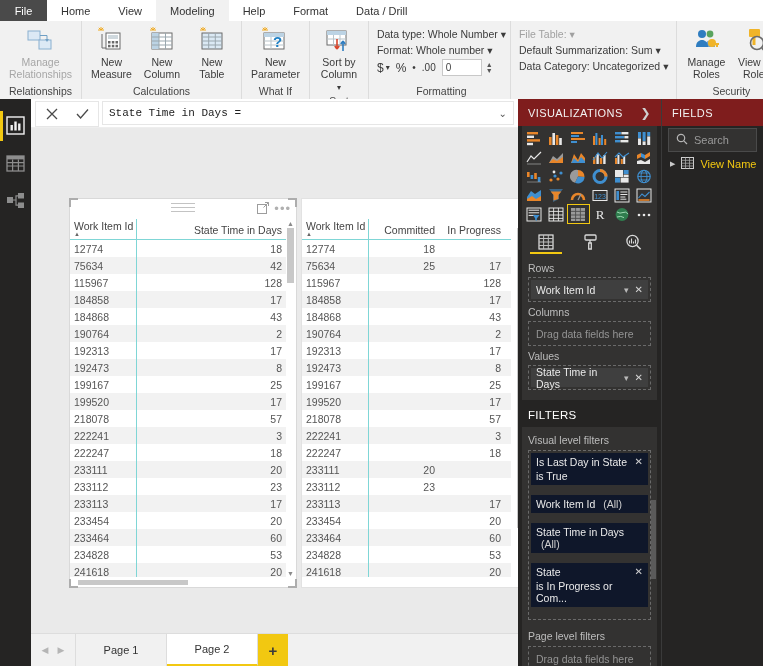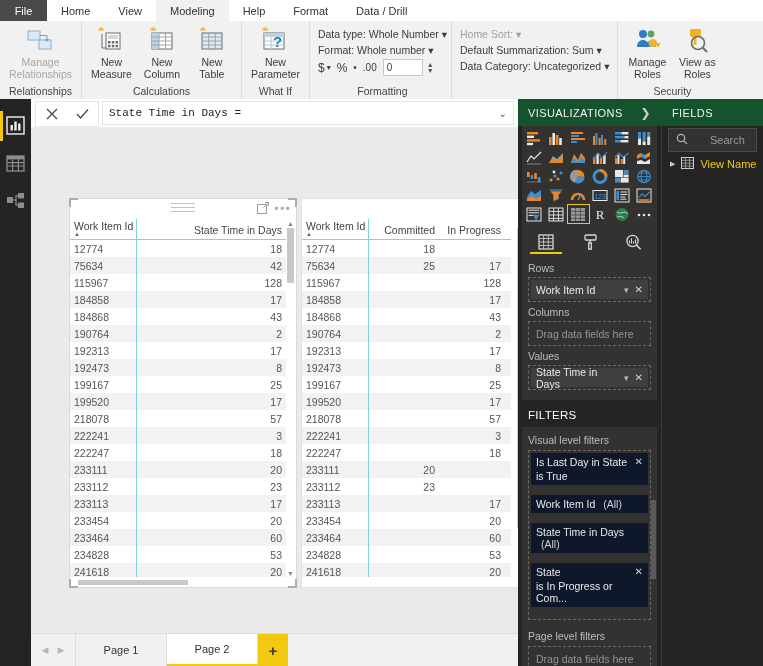--- a/index.html
+++ b/index.html
@@ -90,21 +90,21 @@
   .vscroll .arr{font-size:7px;color:#8a8a8a;line-height:8px;}
   .vscroll .track{flex:1;width:7px;position:relative;}
   .vscroll .thumb{position:absolute;left:0;width:7px;background:#c8c8c8;}
   .hscroll{position:absolute;left:8px;right:10px;bottom:1px;height:7px;}
   .hscroll .thumb{position:absolute;height:5px;background:#c8c8c8;top:1px;}
 
   
   .rightpanes{width:245px;flex-shrink:0;display:flex;background:#252423;color:#e6e6e6;}
   .vispane{width:143px;background:#252423;display:flex;flex-direction:column;}
   .fieldpane{flex:1;background:#252423;display:flex;flex-direction:column;border-left:1px solid #3a3a3a;}
-  .panehdr{height:27px;display:flex;align-items:center;padding:0 10px;font-size:11px;letter-spacing:.4px;color:#f2f2f2;background:#14532d;}
+  .panehdr{height:27px;display:flex;align-items:center;padding:0 10px;font-size:11px;letter-spacing:.4px;color:#f2f2f2;background:#7f1d1d;}
   .panehdr .exp{margin-left:auto;color:#cfcfcf;font-size:12px;}
   .vizgallery{background:#333231;margin:0 4px;padding:3px 2px;display:grid;grid-template-columns:repeat(6,1fr);gap:1px;}
   .vzc{height:18px;display:flex;align-items:center;justify-content:center;}
   .vzc.sel{outline:1px solid #f2c811;}
   .vzc svg{display:block;}
   .vztabs{display:flex;gap:0;padding:4px 2px 0 2px;background:#333231;margin:0 4px;}
   .vzt{flex:1;height:24px;display:flex;align-items:center;justify-content:center;position:relative;}
   .vzt.active::after{content:"";position:absolute;bottom:0;left:6px;right:6px;height:2px;background:#f2c811;}
   .wellarea{background:#333231;margin:0 4px;padding:4px 6px 8px 6px;flex:0 0 auto;}
   .welllabel{font-size:10.5px;color:#bdbdbd;margin:4px 0 3px 0;}
@@ -118,21 +118,21 @@
   .filterbody{background:#333231;margin:0 4px;padding:2px 6px 8px 6px;flex:1;overflow:hidden;position:relative;}
   .fsub{font-size:10.5px;color:#bdbdbd;margin:5px 0 4px 0;}
   .fgroup{border:1px dashed #6a6a6a;padding:2px;}
   .fcard{background:#0f172a;margin-bottom:10px;padding:3px 5px;font-size:10.5px;color:#eaeaea;position:relative;}
   .fcard .x{position:absolute;right:5px;top:3px;color:#d0d0d0;font-size:10px;}
   .fcard .l2{margin-top:2px;}
   .fcard .all{color:#cfcfcf;}
   .fpscroll{position:absolute;right:1px;top:2px;bottom:2px;width:5px;}
   .fpscroll .thumb{position:absolute;top:30%;height:34%;width:5px;background:#5a5a5a;}
 
-  .searchbox{margin:2px 6px 0 6px;background:#333231;border:1px solid #4a4a4a;height:22px;display:flex;align-items:center;padding:0 7px;gap:22px;}
+  .searchbox{margin:2px 6px 0 6px;background:#333231;border:1px solid #4a4a4a;height:22px;display:flex;align-items:center;padding:0 7px;gap:6px;}
   .searchbox .ph{font-size:11px;color:#9a9a9a;}
   .fieldrow{display:flex;align-items:center;gap:6px;padding:5px 6px 0 8px;font-size:11px;color:#f2c811;}
   .fieldrow .tri{font-size:7px;color:#c9c9c9;}
 </style>
 </head>
 <body>
 
 <div class="app">
 
   <div class="ribbon-tabs">
@@ -227,20 +227,38 @@
               <text x="13" y="20" font-family="Liberation Sans, sans-serif" font-size="15" font-weight="bold" fill="#1d7fc4">?</text>
             </svg>
           </span>
           <span class="lbl">New
 Parameter</span>
         </div>
       </div>
       <div class="glabel">What If</div>
     </div>
 
+    <div class="rgroup">
+      <div class="gitems">
+        <div class="rbtn">
+          <span class="ico">
+            <svg width="30" height="28" viewBox="0 0 30 28">
+              <rect x="3" y="4" width="19" height="14" fill="#fff" stroke="#6b6b6b"></rect>
+              <rect x="3" y="4" width="19" height="4" fill="#bcd3e4"></rect>
+              <path d="M3 12 h19 M9.5 8 v10 M16 8 v10" stroke="#b9c4ca" fill="none"></path>
+              <path d="M13 12 v10 M13 22 l-2.2 -3 M13 22 l2.2 -3" stroke="#d9452c" stroke-width="1.6" fill="none"></path>
+              <path d="M19 24 v-10 M19 14 l-2.2 3 M19 14 l2.2 3" stroke="#2f7dc0" stroke-width="1.6" fill="none"></path>
+            </svg>
+          </span>
+          <span class="lbl"><span>Sort by
+Column</span> <span class="caret">▾</span></span>
+        </div>
+      </div>
+      <div class="glabel">Sort</div>
+    </div>
 
     <div class="rgroup" style="align-items:flex-start;padding-left:8px;">
       <div class="gitems" style="flex-direction:column;align-items:flex-start;">
         <div class="propline"><span>Data type: Whole Number</span> <span class="caret">▾</span></div>
         <div class="propline"><span>Format: Whole number</span> <span class="caret">▾</span></div>
         <div class="fmtrow">
           <span>$</span>
           <span style="font-size:8px;margin-left:-4px;">▾</span>
           <span>%</span>
           <span style="font-size:10px;">•</span>
@@ -250,21 +268,21 @@
               <span>▲</span>
               <span>▼</span>
             </span>
         </div>
       </div>
       <div class="glabel">Formatting</div>
     </div>
 
     <div class="rgroup" style="align-items:flex-start;padding-left:8px;padding-right:8px;">
       <div class="gitems" style="flex-direction:column;align-items:flex-start;">
-        <div class="propline dim"><span>Home Sort:</span> <span class="caret">▾</span></div>
+        <div class="propline dim"><span>File Table:</span> <span class="caret">▾</span></div>
         <div class="propline"><span>Default Summarization: Sum</span> <span class="caret">▾</span></div>
         <div class="propline"><span>Data Category: Uncategorized</span> <span class="caret">▾</span></div>
       </div>
     </div>
 
     <div class="rgroup">
       <div class="gitems">
         <div class="rbtn">
           <span class="ico">
             <svg width="30" height="28" viewBox="0 0 30 28">

